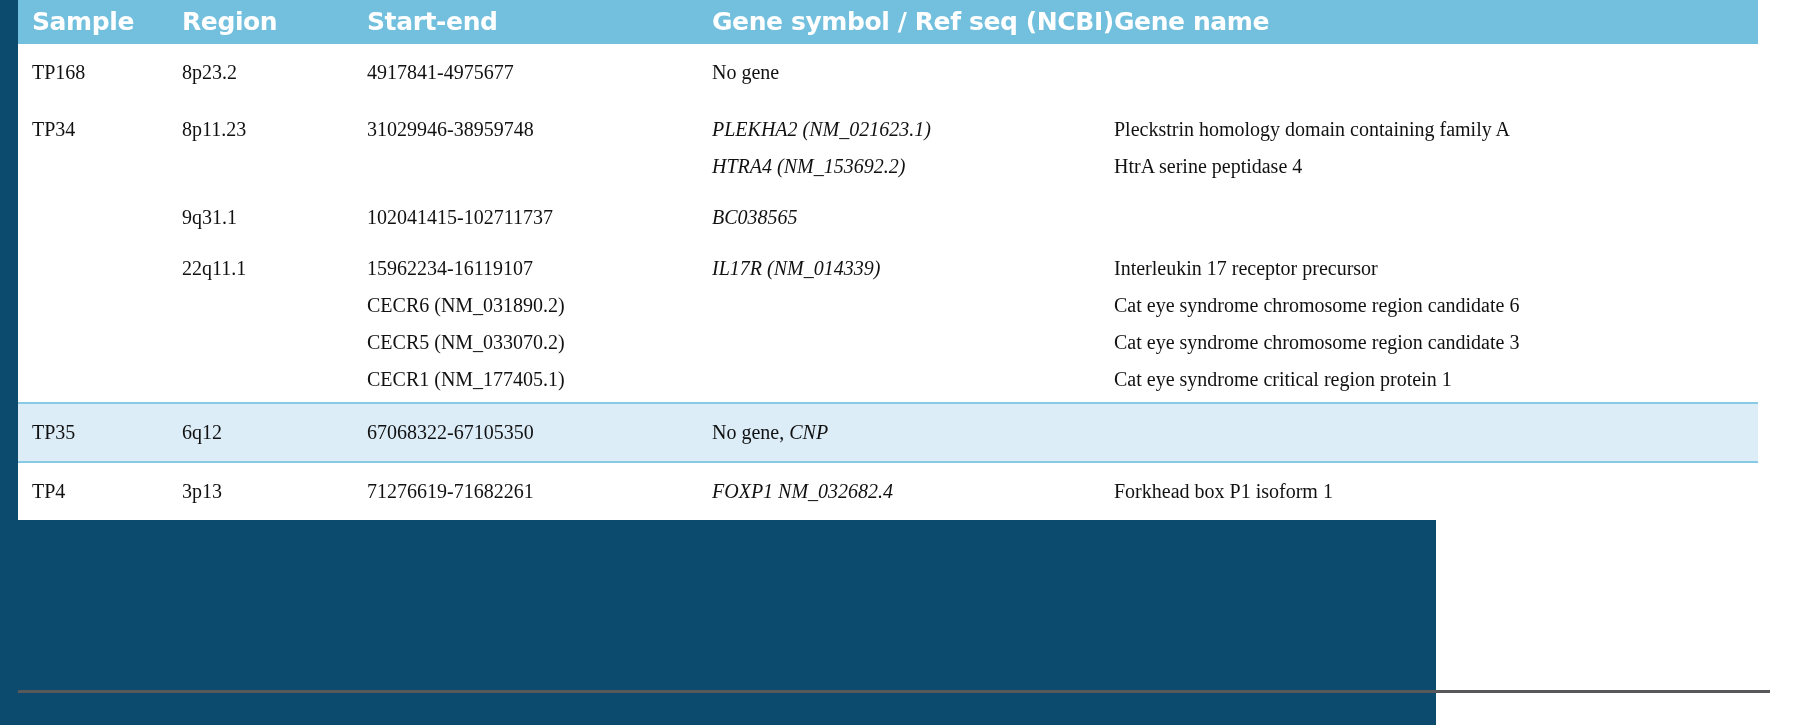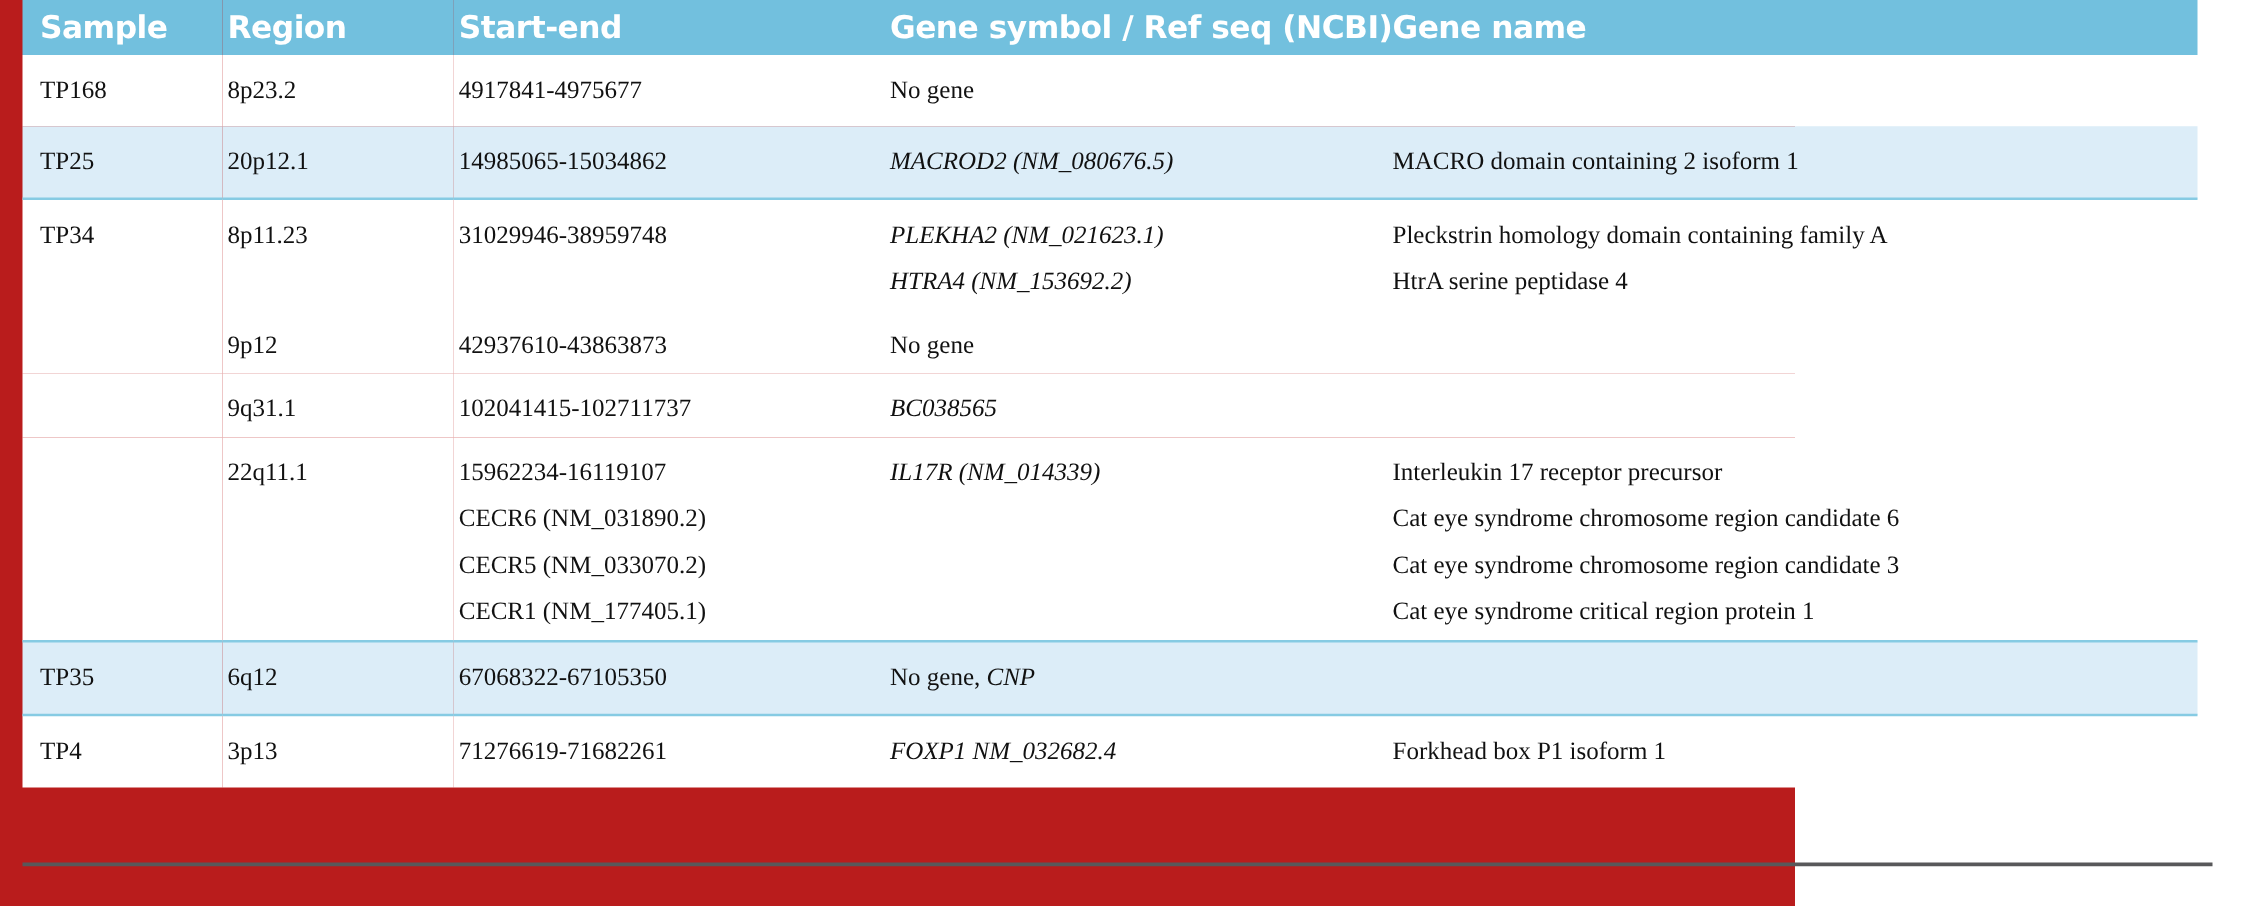--- a/index.html
+++ b/index.html
@@ -12,21 +12,21 @@
     height: 725px;
     font-family: "Liberation Serif", "DejaVu Serif", serif;
     color: #121212;
     overflow: hidden;
   }
 
   #sheet {
     position: relative;
     width: 1436px;
     height: 725px;
-    background: #b91c1c;
+    background: #0c4a6e;
   }
 
   table.genetable {
     border-collapse: collapse;
     width: 1740px;
     margin: 0 0 0 18px;
     table-layout: fixed;
     font-size: 27px;
   }
 
@@ -131,70 +131,38 @@
             <span class="line">8p23.2</span>
           </td>
           <td class="cell-startend">
             <span class="line">4917841-4975677</span>
           </td>
           <td class="cell-gene">
             <span class="line"><span class="">No gene</span></span>
           </td>
           <td class="cell-genename">&nbsp;</td>
         </tr>
-        <tr class="body-row shaded rule-below pad-row">
-          <td class="cell-sample">
-            <span class="line">TP25</span>
-          </td>
-          <td class="cell-region">
-            <span class="line">20p12.1</span>
-          </td>
-          <td class="cell-startend">
-            <span class="line">14985065-15034862</span>
-          </td>
-          <td class="cell-gene">
-            <span class="line"><span class="ital">MACROD2 (NM_080676.5)</span></span>
-          </td>
-          <td class="cell-genename">
-            <span class="line"><span class="">MACRO domain containing 2 isoform 1</span></span>
-          </td>
-        </tr>
         <tr class="body-row tall-row">
           <td class="cell-sample">
             <span class="line">TP34</span>
           </td>
           <td class="cell-region">
             <span class="line">8p11.23</span>
           </td>
           <td class="cell-startend">
             <span class="line">31029946-38959748</span>
           </td>
           <td class="cell-gene">
             <span class="line"><span class="ital">PLEKHA2 (NM_021623.1)</span></span>
             <span class="line"><span class="ital">HTRA4 (NM_153692.2)</span></span>
           </td>
           <td class="cell-genename">
             <span class="line"><span class="">Pleckstrin homology domain containing family A</span></span>
             <span class="line"><span class="">HtrA serine peptidase 4</span></span>
           </td>
-        </tr>
-        <tr class="body-row tall-row">
-          <td class="cell-sample">
-            <span class="line">&nbsp;</span>
-          </td>
-          <td class="cell-region">
-            <span class="line">9p12</span>
-          </td>
-          <td class="cell-startend">
-            <span class="line">42937610-43863873</span>
-          </td>
-          <td class="cell-gene">
-            <span class="line"><span class="">No gene</span></span>
-          </td>
-          <td class="cell-genename">&nbsp;</td>
         </tr>
         <tr class="body-row tall-row">
           <td class="cell-sample">
             <span class="line">&nbsp;</span>
           </td>
           <td class="cell-region">
             <span class="line">9q31.1</span>
           </td>
           <td class="cell-startend">
             <span class="line">102041415-102711737</span>

